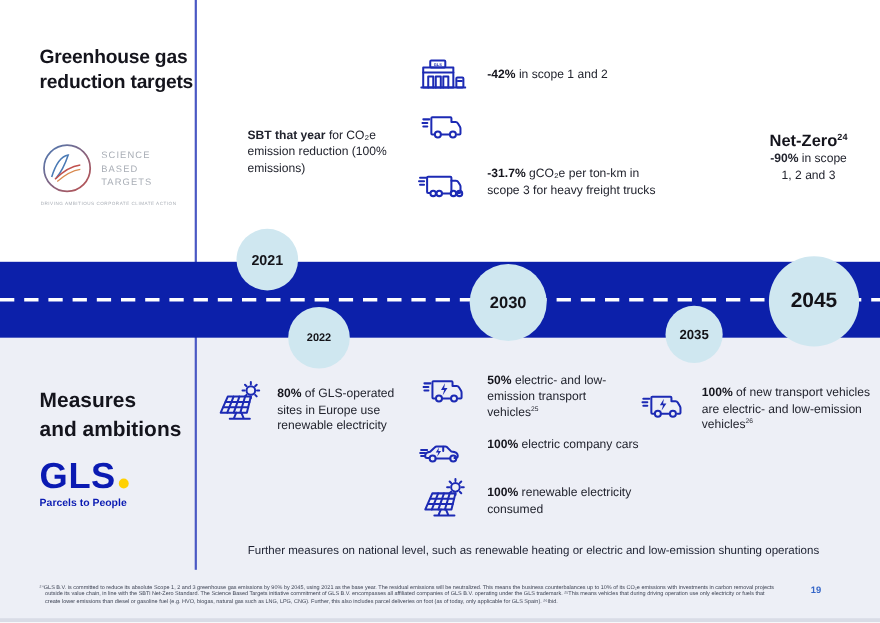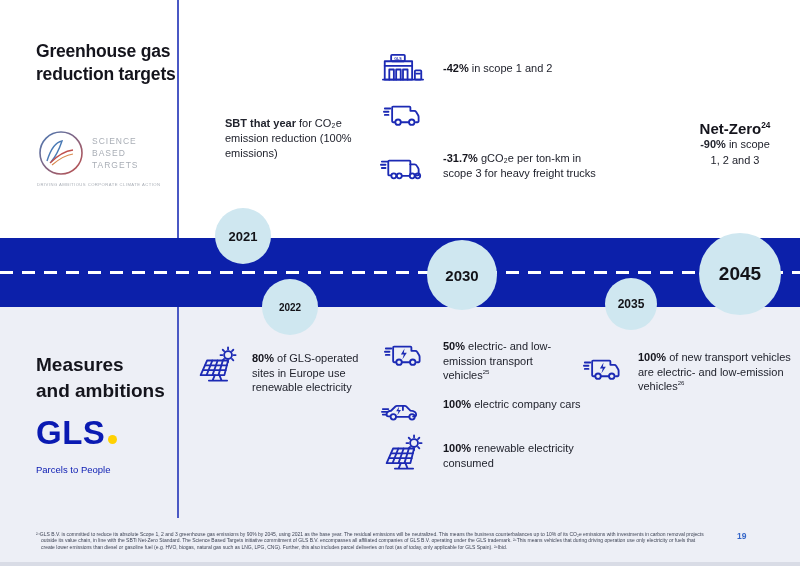--- a/index.html
+++ b/index.html
@@ -42,21 +42,21 @@
   .c2021{left:215px;top:208px;width:56px;height:56px;font-size:13px;}
   .c2022{left:262px;top:279px;width:56px;height:56px;font-size:10px;}
   .c2030{left:427px;top:240px;width:70px;height:70px;font-size:15px;text-align:center;}
   .c2035{left:605px;top:278px;width:52px;height:52px;font-size:12px;}
   .c2045{left:699px;top:233px;width:82px;height:82px;font-size:19px;}
 
   
   .gls{left:36px;top:416px;}
   .gls-word{font-size:33px;font-weight:800;color:#0a1ab2;letter-spacing:0.5px;line-height:1;}
   .gls-dot{display:inline-block;width:9px;height:9px;border-radius:50%;background:#ffd102;margin-left:3px;}
-  .gls-tag{font-size:9.5px;font-weight:normal;color:#0a1ab2;margin-top:15px;}
+  .gls-tag{font-size:9.5px;font-weight:bold;color:#0a1ab2;margin-top:3px;}
 
   .further{left:180px;top:495px;width:610px;text-align:center;font-size:10.5px;color:#1c2030;}
   .footnote{left:36px;top:531px;width:668px;font-size:5px;line-height:1.28;color:#3e4455;
             padding-left:5px;text-indent:-5px;}
   .pagenum{left:737px;top:531px;font-size:8.5px;font-weight:bold;color:#3566c8;}
 
   
   .ic{stroke:#1c2ab4;fill:none;stroke-width:2;stroke-linecap:round;stroke-linejoin:round;}
   .icf{fill:#1c2ab4;stroke:none;}
 </style>
@@ -226,16 +226,17 @@
       <circle cx="16.5" cy="24" r="3"></circle>
         <circle cx="31.5" cy="24" r="3"></circle>
       <path d="M19.5 24 h9"></path>
     </g>
     <path class="icf" d="M22.5 9 l-4 6.5 h3.2 l-1.6 5.5 4.9 -7.3 h-3.3 z"></path>
   </svg>
   <div class="abs item-text" style="left:638px;top:350px;width:162px;">
     <b>100%</b><span> of new transport vehicles are electric- and low-emission vehicles</span><sup>26</sup>
   </div>
 
+  <div class="abs further">Further measures on national level, such as renewable heating or electric and low-emission shunting operations</div>
   <div class="abs footnote">²⁴GLS B.V. is committed to reduce its absolute Scope 1, 2 and 3 greenhouse gas emissions by 90% by 2045, using 2021 as the base year. The residual emissions will be neutralized. This means the business counterbalances up to 10% of its CO₂e emissions with investments in carbon removal projects outside its value chain, in line with the SBTi Net-Zero Standard. The Science Based Targets initiative commitment of GLS B.V. encompasses all affiliated companies of GLS B.V. operating under the GLS trademark. ²⁵This means vehicles that during driving operation use only electricity or fuels that create lower emissions than diesel or gasoline fuel (e.g. HVO, biogas, natural gas such as LNG, LPG, CNG). Further, this also includes parcel deliveries on foot (as of today, only applicable for GLS Spain). ²⁶Ibid.</div>
   <div class="abs pagenum">19</div>
 
 </div>
 
 </body></html>

